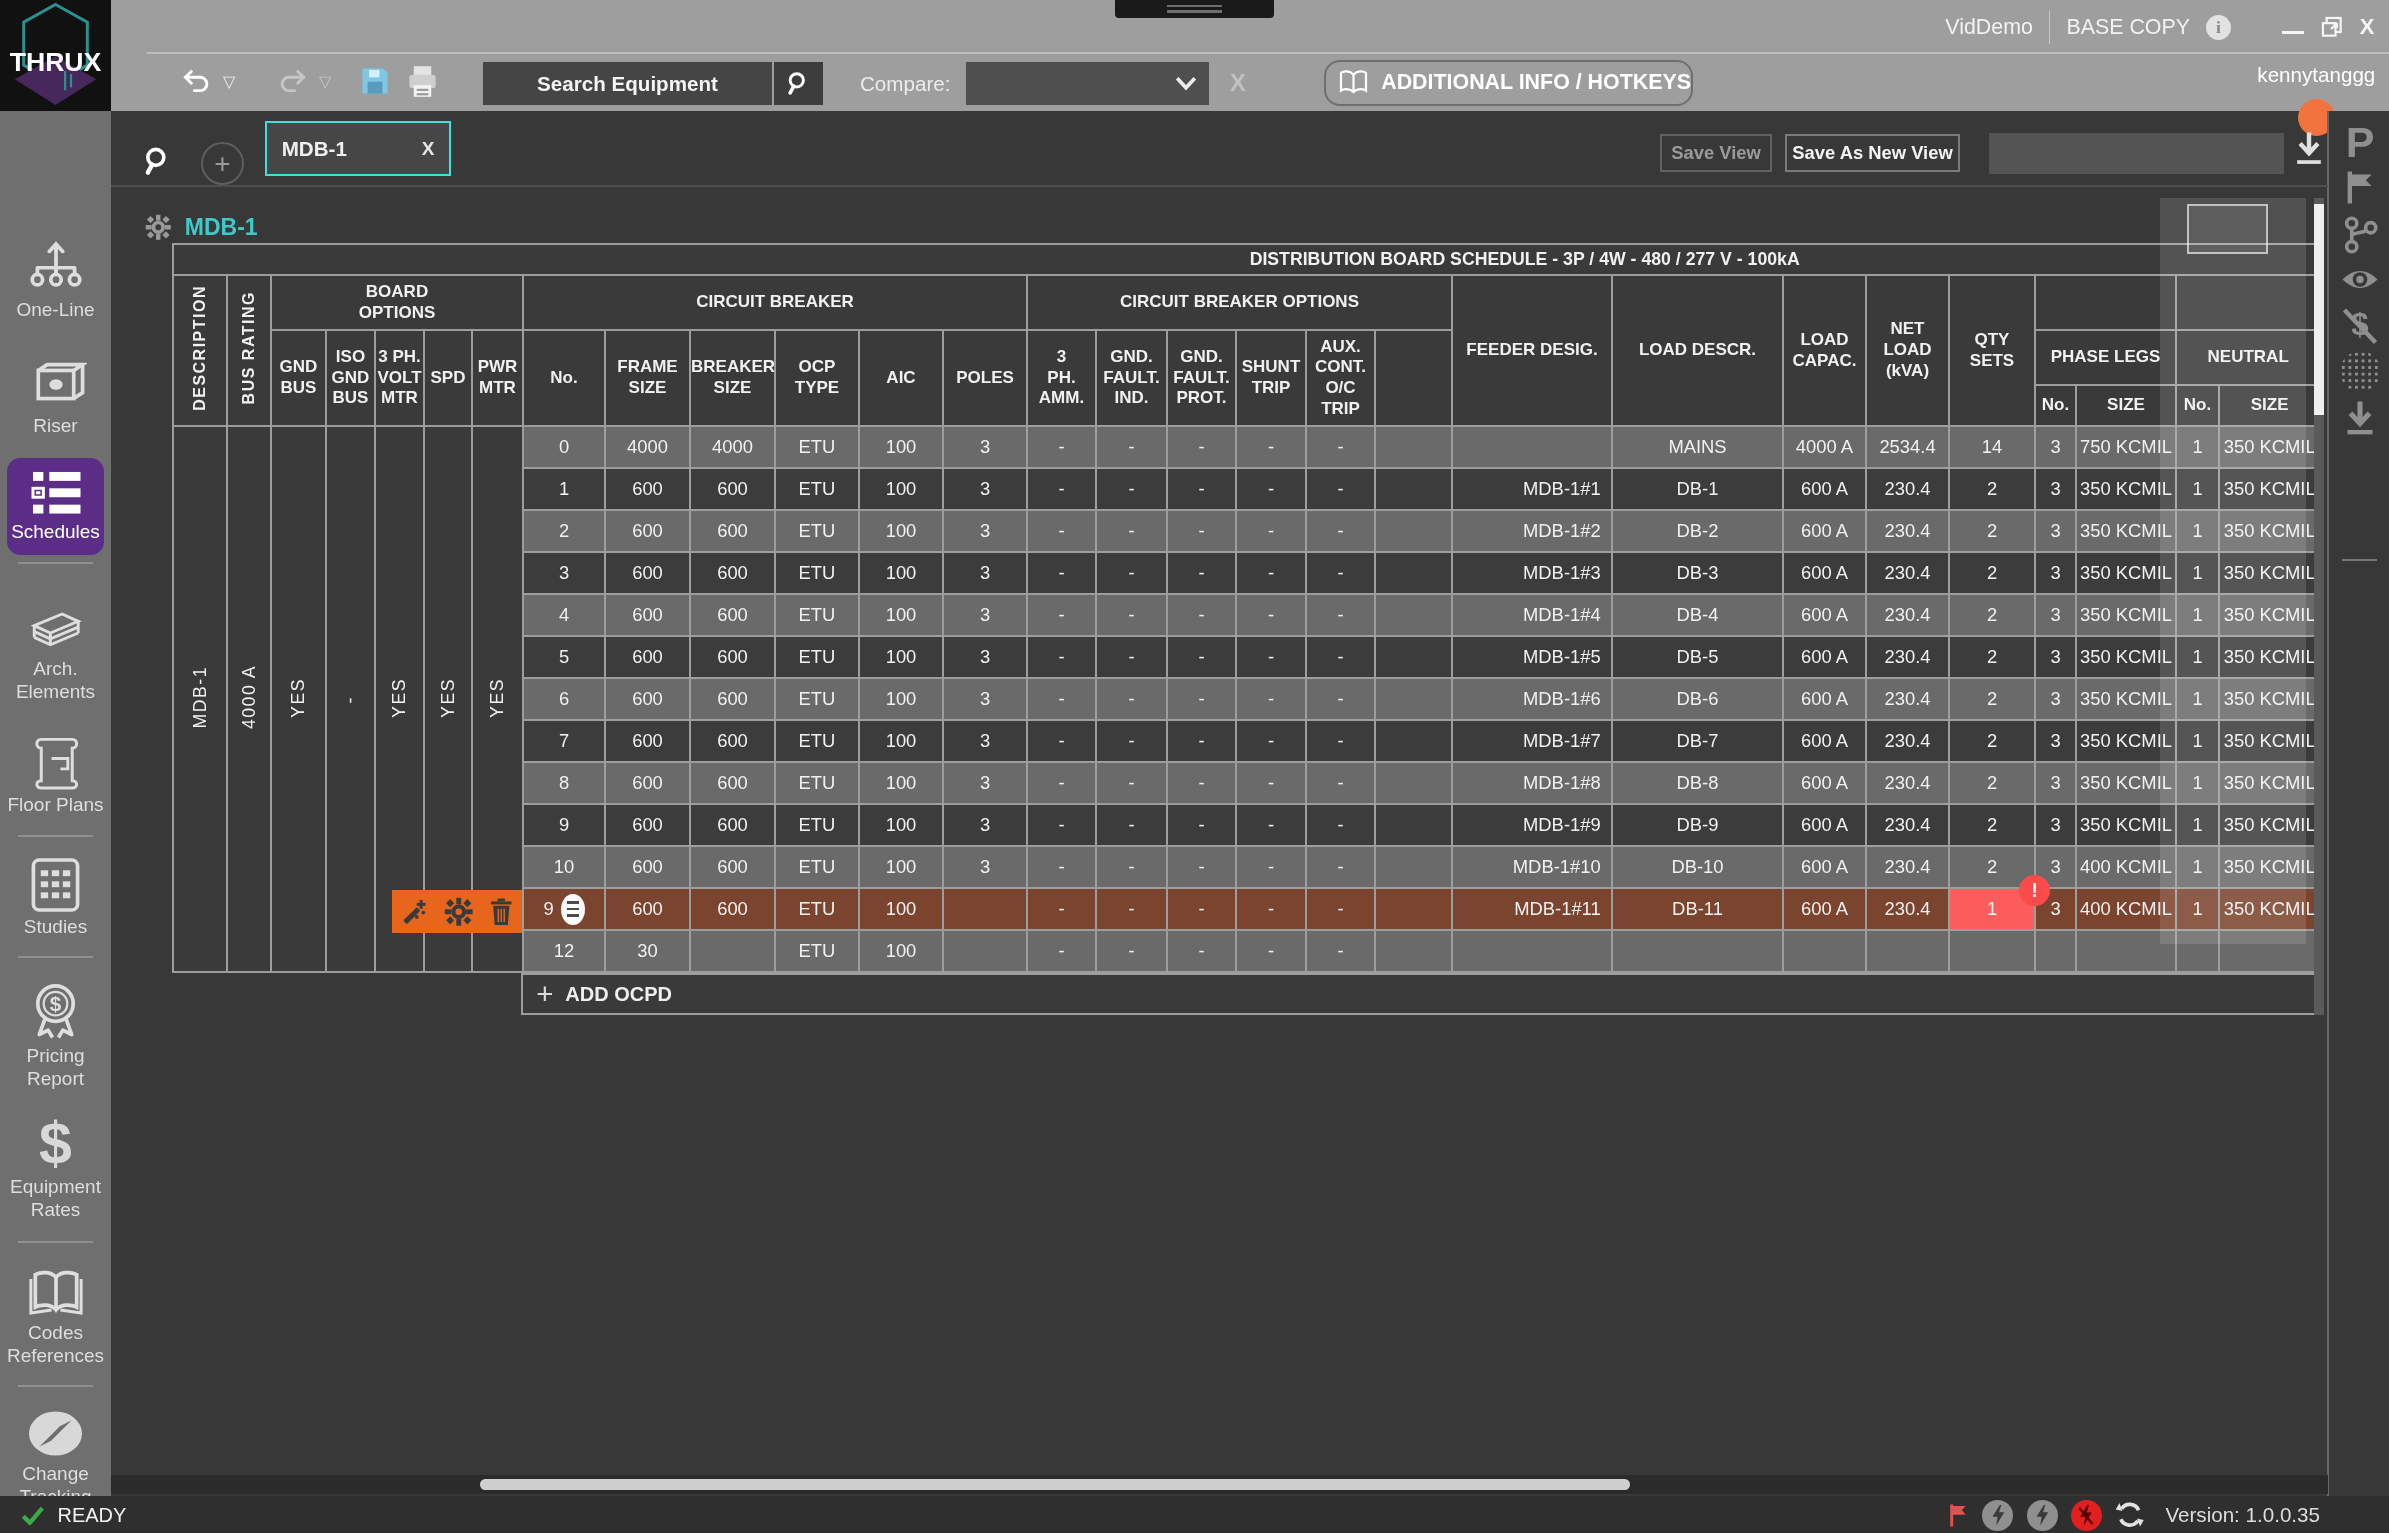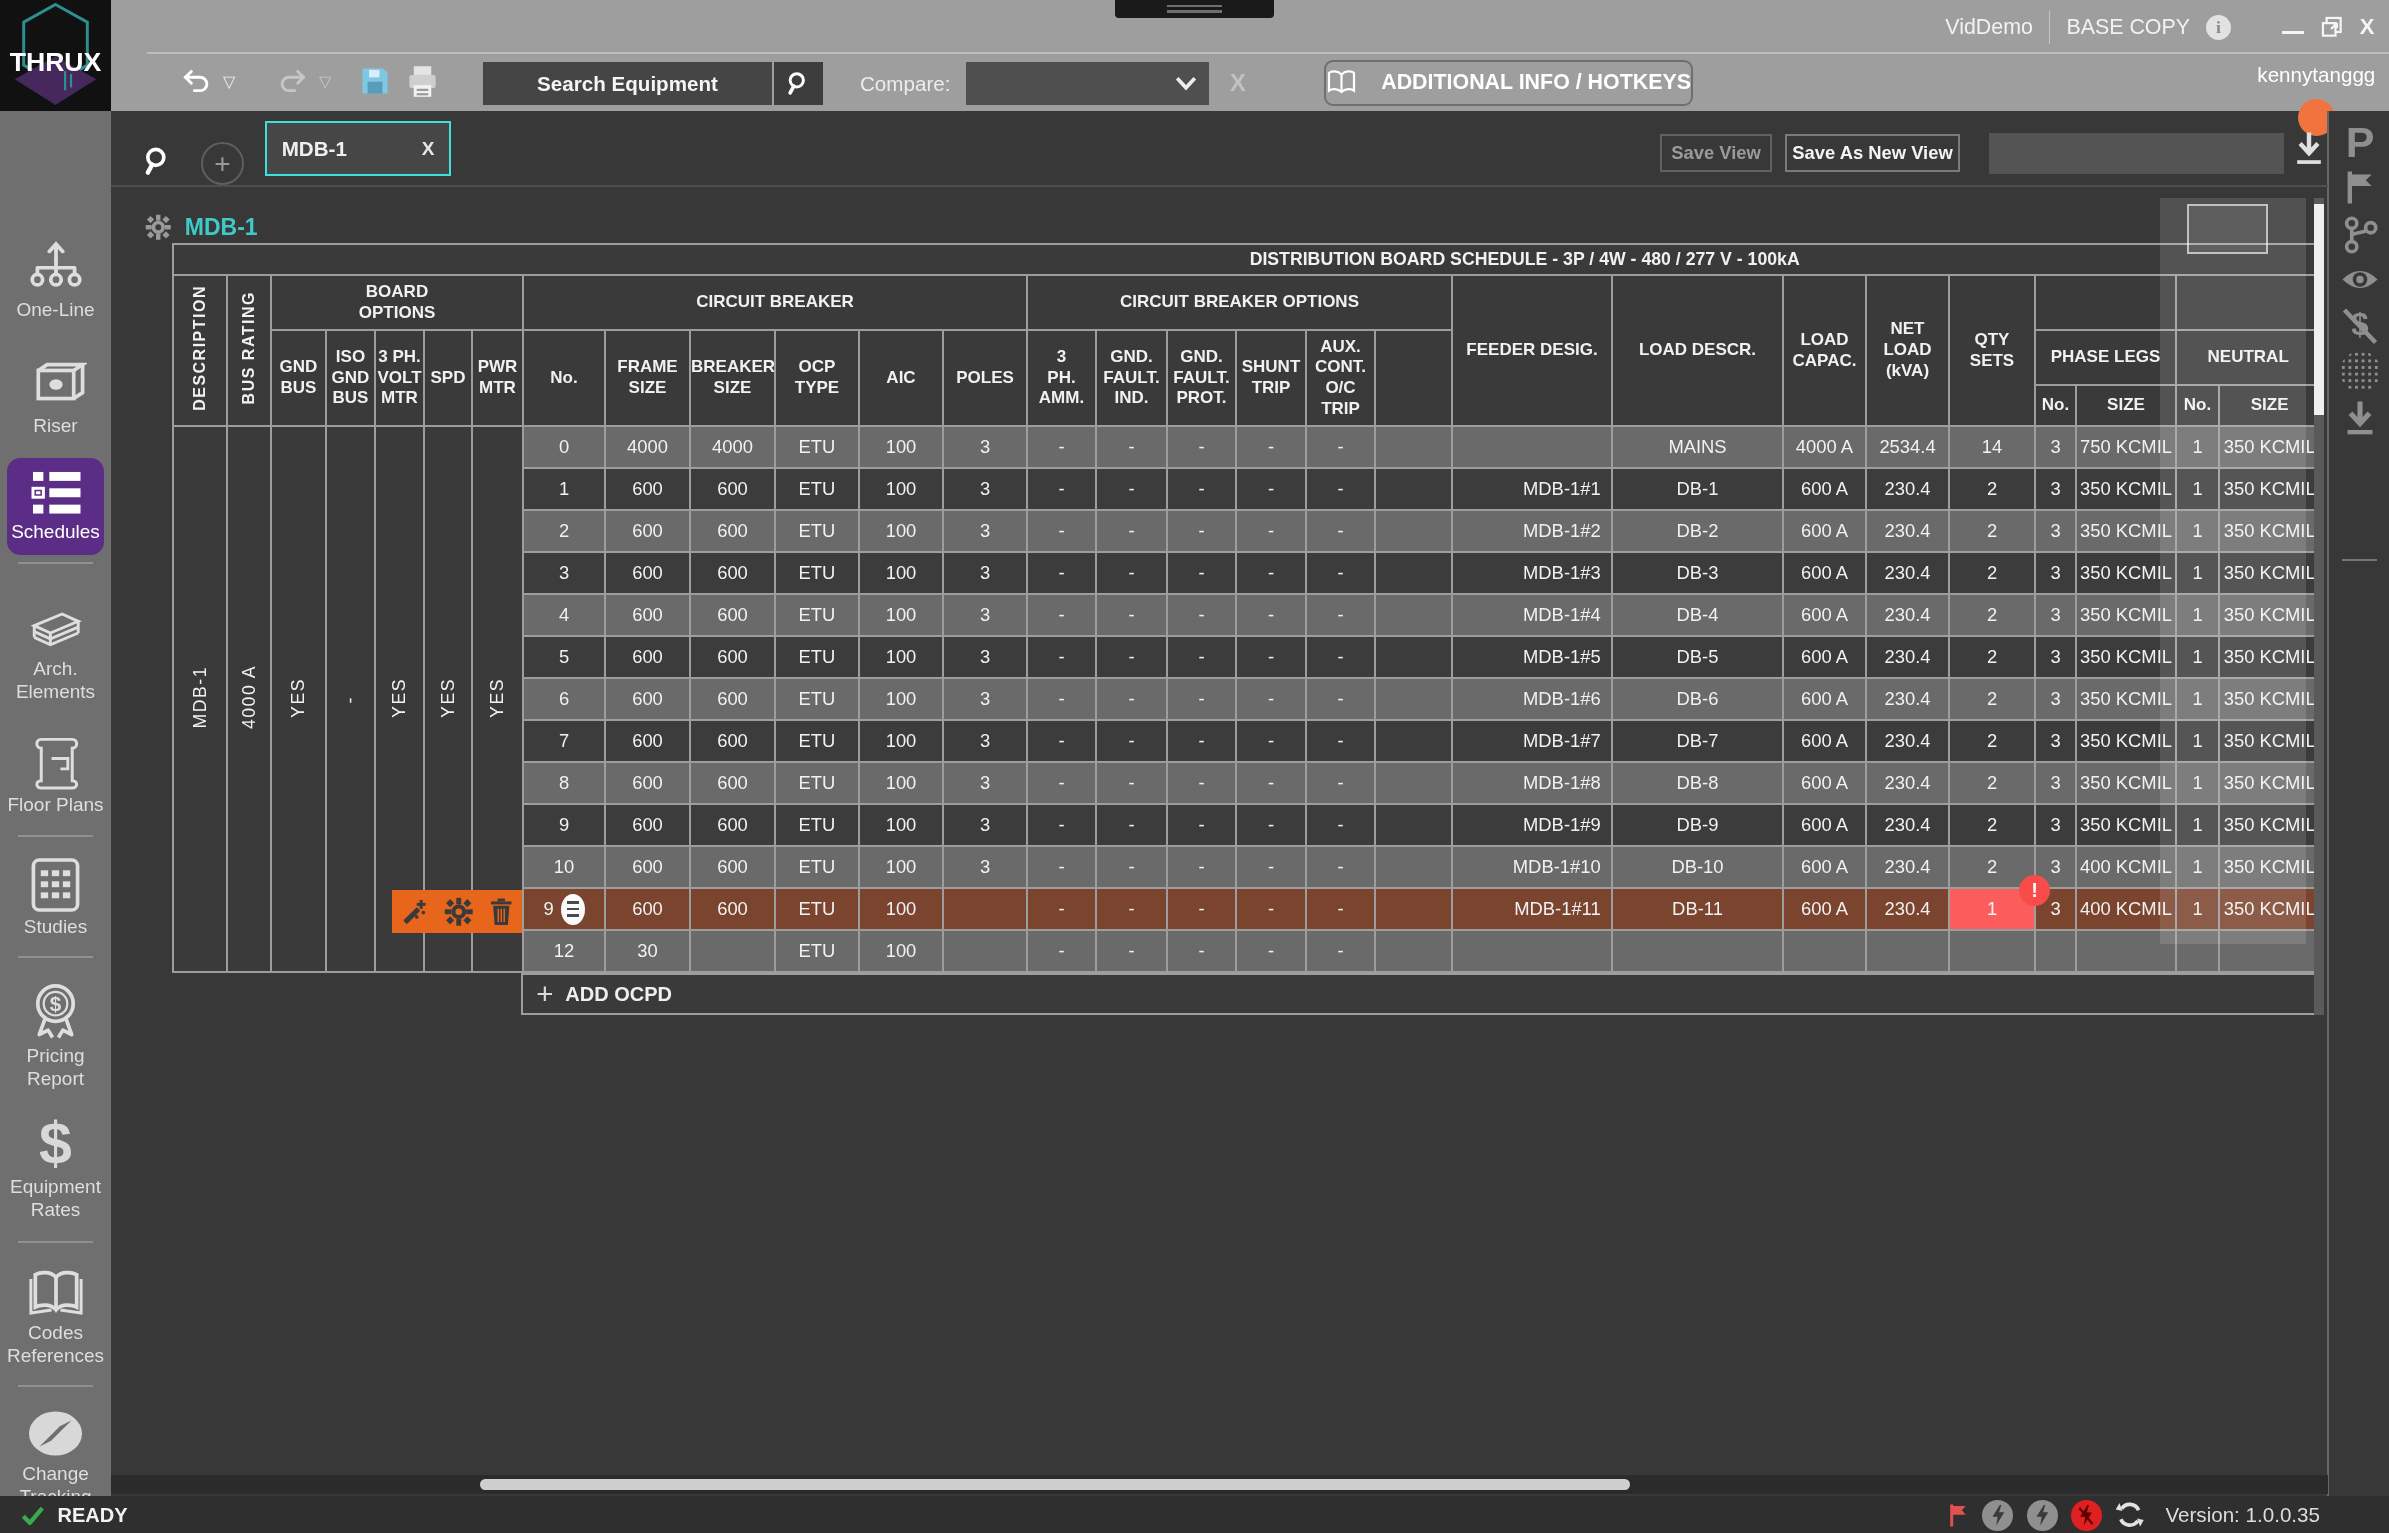--- a/index.html
+++ b/index.html
@@ -23,21 +23,21 @@
   
   #toolbar{position:absolute;left:111px;top:54px;width:2279px;height:57px;}
   .tb-ico{position:absolute;top:10.3px;}
   .caret{color:#EDEDED;font-size:16px;}
   .caret.dim{color:#C6C6C6;}
   #search-box{position:absolute;left:372px;top:8px;width:289px;height:43px;background:#454545;display:flex;align-items:center;justify-content:center;color:#F5F5F5;font-weight:bold;font-size:20.6px;}
   #mag-box{position:absolute;left:663px;top:8px;width:49px;height:43px;background:#3D3D3D;display:flex;align-items:center;justify-content:center;}
   #compare-label{position:absolute;left:749px;top:17.7px;color:#ECECEC;font-size:20.6px;}
   #compare-dd{position:absolute;left:855px;top:8px;width:243px;height:43px;background:#4F4F4F;display:flex;align-items:center;justify-content:flex-end;padding-right:11.8px;box-sizing:border-box;}
   #compare-x{position:absolute;left:1119px;top:16px;color:#C2C2C2;font-weight:bold;font-size:23.6px;}
-  #info-btn{position:absolute;left:1213px;top:5.9px;width:369px;height:46px;border:2.2px solid #6F6F6F;border-radius:9px;box-sizing:border-box;display:flex;align-items:center;justify-content:space-between;gap:11.8px;color:#FFF;font-weight:bold;font-size:21.4px;}
+  #info-btn{position:absolute;left:1213px;top:5.9px;width:369px;height:46px;border:2.2px solid #6F6F6F;border-radius:16px;box-sizing:border-box;display:flex;align-items:center;justify-content:flex-end;gap:11.8px;color:#FFF;font-weight:bold;font-size:21.4px;}
   #user-area{position:absolute;right:14.7px;top:8.8px;display:flex;align-items:center;gap:11.8px;flex-direction:column;}
   #username{color:#FFF;font-size:20.6px;}
   #avatar{width:37px;height:37px;border-radius:50%;background:#F1733E;}
 
   
   #sidebar{position:absolute;left:0;top:111px;width:111px;height:1385px;background:#6F6F6F;}
   .sb-item{position:absolute;left:0;width:111px;text-align:center;color:#DEDEDE;}
   .sb-label{font-size:19px;line-height:1.2;white-space:pre-line;margin-top:2.9px;}
   .sb-item svg{display:block;margin:0 auto;}
   .sb-div{position:absolute;left:17.7px;width:75px;height:1.5px;background:#909090;}
@@ -91,21 +91,21 @@
   #error-badge{position:absolute;left:2019px;top:875px;width:31px;height:31px;border-radius:50%;background:#FA4B4B;color:#FFF;font-weight:bold;font-size:20px;display:flex;align-items:center;justify-content:center;z-index:6;}
   #minimap{position:absolute;left:2160px;top:198px;width:146px;height:746px;background:rgba(255,255,255,0.13);z-index:4;}
   #minimap-vp{position:absolute;left:26.5px;top:5.9px;width:77px;height:46px;border:2.2px solid rgba(255,255,255,0.62);background:rgba(255,255,255,0.07);}
   #vscroll{position:absolute;left:2314px;top:198px;width:10.3px;height:817px;background:#5A5A5A;z-index:5;}
   #vthumb{position:absolute;left:0;top:5.9px;width:10.3px;height:211px;background:#EFEFEF;}
   #hscroll{position:absolute;left:111px;top:1475px;width:2217px;height:19px;background:#2B2B2B;}
   #hthumb{position:absolute;left:369px;top:4.4px;width:1150px;height:10.3px;background:#CFCFCF;border-radius:5.2px;}
 
   
   #statusbar{position:absolute;left:0;top:1496px;width:2389px;height:38px;background:#2F2F2F;display:flex;align-items:center;}
-  #ready{color:#F2F2F2;font-weight:bold;font-size:20px;margin-left:13.3px;}
+  #ready{color:#F2F2F2;font-weight:normal;font-size:20px;margin-left:13.3px;}
   #status-right{position:absolute;right:69px;display:flex;align-items:center;gap:13.3px;}
   .bolt-circle{width:31px;height:31px;border-radius:50%;background:#8F8F8F;display:flex;align-items:center;justify-content:center;}
   .bolt-circle.err{background:#E02020;}
   #version{color:#DCDCDC;font-size:20.6px;margin-left:7.4px;}
 </style>
 </head>
 <body>
 
 <div id="root">
 

